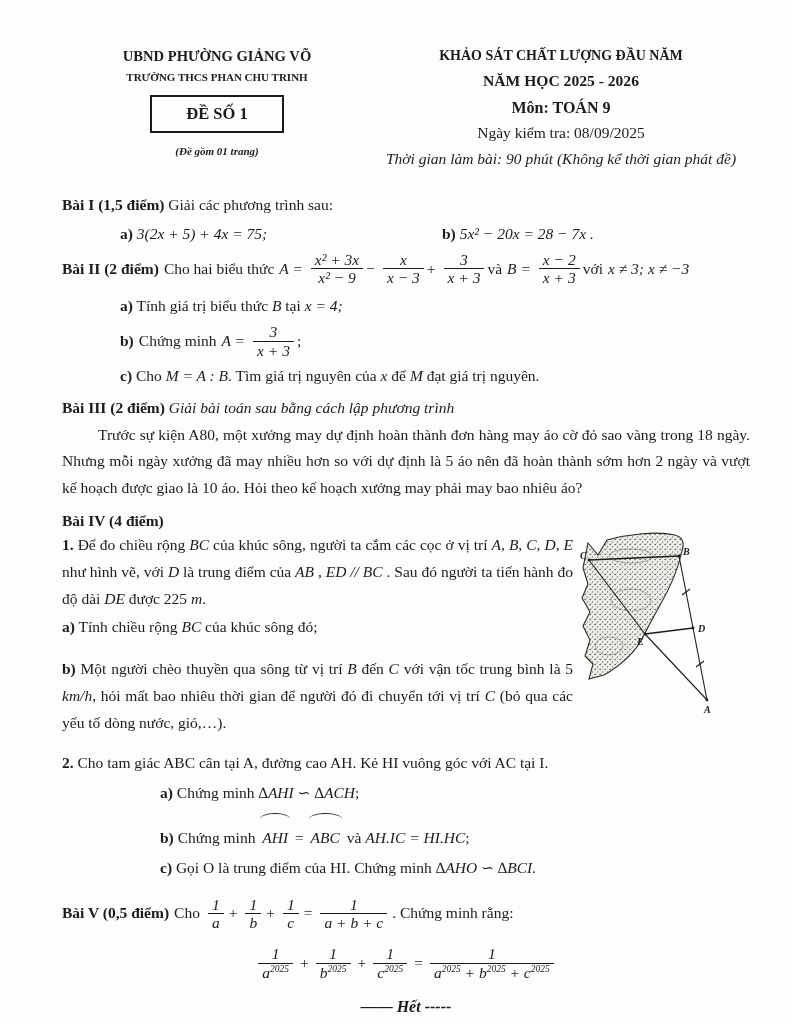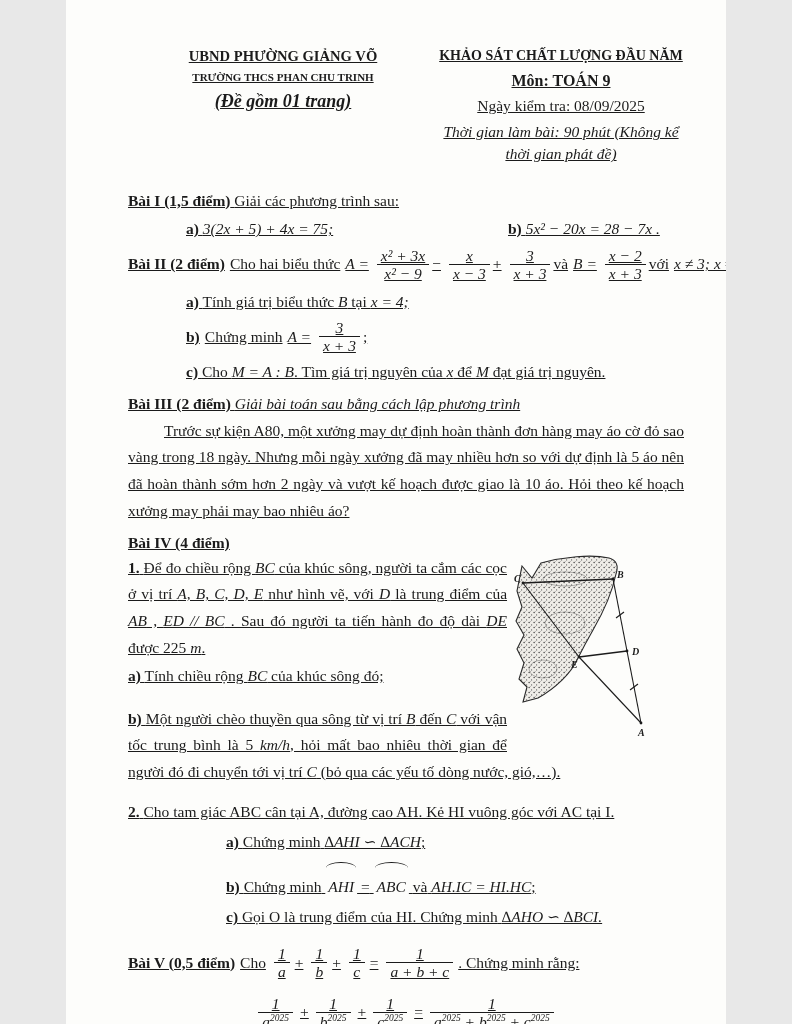--- a/index.html
+++ b/index.html
@@ -1,31 +1,31 @@
 <!DOCTYPE html>
 <html lang="vi"><head>
 <meta charset="utf-8">
 <style>
   html,body{margin:0;padding:0;background:#e8e8e8;}
   .page{
-    width:660px;height:1024px;margin:0 auto;background:#fdfdfb;color:#1b1b1b;
+    width:792px;height:1024px;margin:0 auto;background:#fdfdfb;color:#1b1b1b;
     font-family:"Liberation Serif","DejaVu Serif","DejaVu Sans",serif;
     font-size:15.5px;line-height:1.45;box-sizing:border-box;
-    padding:46px 42px 0 62px;overflow:hidden;position:relative;text-decoration:underline;
+    padding:46px 42px 0 62px;overflow:hidden;position:relative;
   }
   b,.bold{font-weight:bold;}
   i,.it{font-style:italic;}
   
   .hdr{display:flex;}
   .hdr-left{width:310px;text-align:center;flex:0 0 auto;}
   .hdr-right{flex:1;text-align:center;}
   .hdr-left .l1{font-weight:bold;font-size:14.6px;}
   .hdr-left .l2{font-weight:bold;font-size:11px;margin-top:3px;}
   .exam-box{display:inline-block;border:2px solid #1b1b1b;padding:5px 34px;font-weight:bold;font-size:16.5px;margin-top:9px;}
-  .pages-note{font-weight:bold;font-style:italic;margin-top:2px;font-size:18px;}
+  .pages-note{font-weight:bold;font-style:italic;margin-top:11px;font-size:11px;}
   .hdr-right .r1{font-weight:bold;font-size:14px;}
   .hdr-right .r2{font-weight:bold;font-size:15.6px;margin-top:4px;}
   .hdr-right .r3{font-weight:bold;font-size:16px;margin-top:3px;}
   .hdr-right .r4{margin-top:3px;}
   .hdr-right .r5{font-style:italic;margin-top:3px;}
   
   .sec{margin-top:12px;}
   .row{display:flex;align-items:center;white-space:nowrap;}
   .gap > *{margin-right:5px;}
   .math{font-style:italic;}
@@ -54,24 +54,28 @@
 </style>
 </head>
 <body>
 
 <div class="page">
 
   <div class="hdr">
     <div class="hdr-left">
       <div class="l1">UBND PHƯỜNG GIẢNG VÕ</div>
       <div class="l2">TRƯỜNG THCS PHAN CHU TRINH</div>
+      <div>
+        <span class="exam-box">ĐỀ SỐ 1</span>
+      </div>
       <div class="pages-note">(Đề gồm 01 trang)</div>
     </div>
     <div class="hdr-right">
       <div class="r1">KHẢO SÁT CHẤT LƯỢNG ĐẦU NĂM</div>
+      <div class="r2">NĂM HỌC 2025 - 2026</div>
       <div class="r3">Môn: TOÁN 9</div>
       <div class="r4">Ngày kiểm tra: 08/09/2025</div>
       <div class="r5">Thời gian làm bài: 90 phút (Không kể thời gian phát đề)</div>
     </div>
   </div>
 
   <div class="sec" style="margin-top:24px;">
     <div>
       <b>Bài I (1,5 điểm)</b>
       <span>Giải các phương trình sau:</span>

